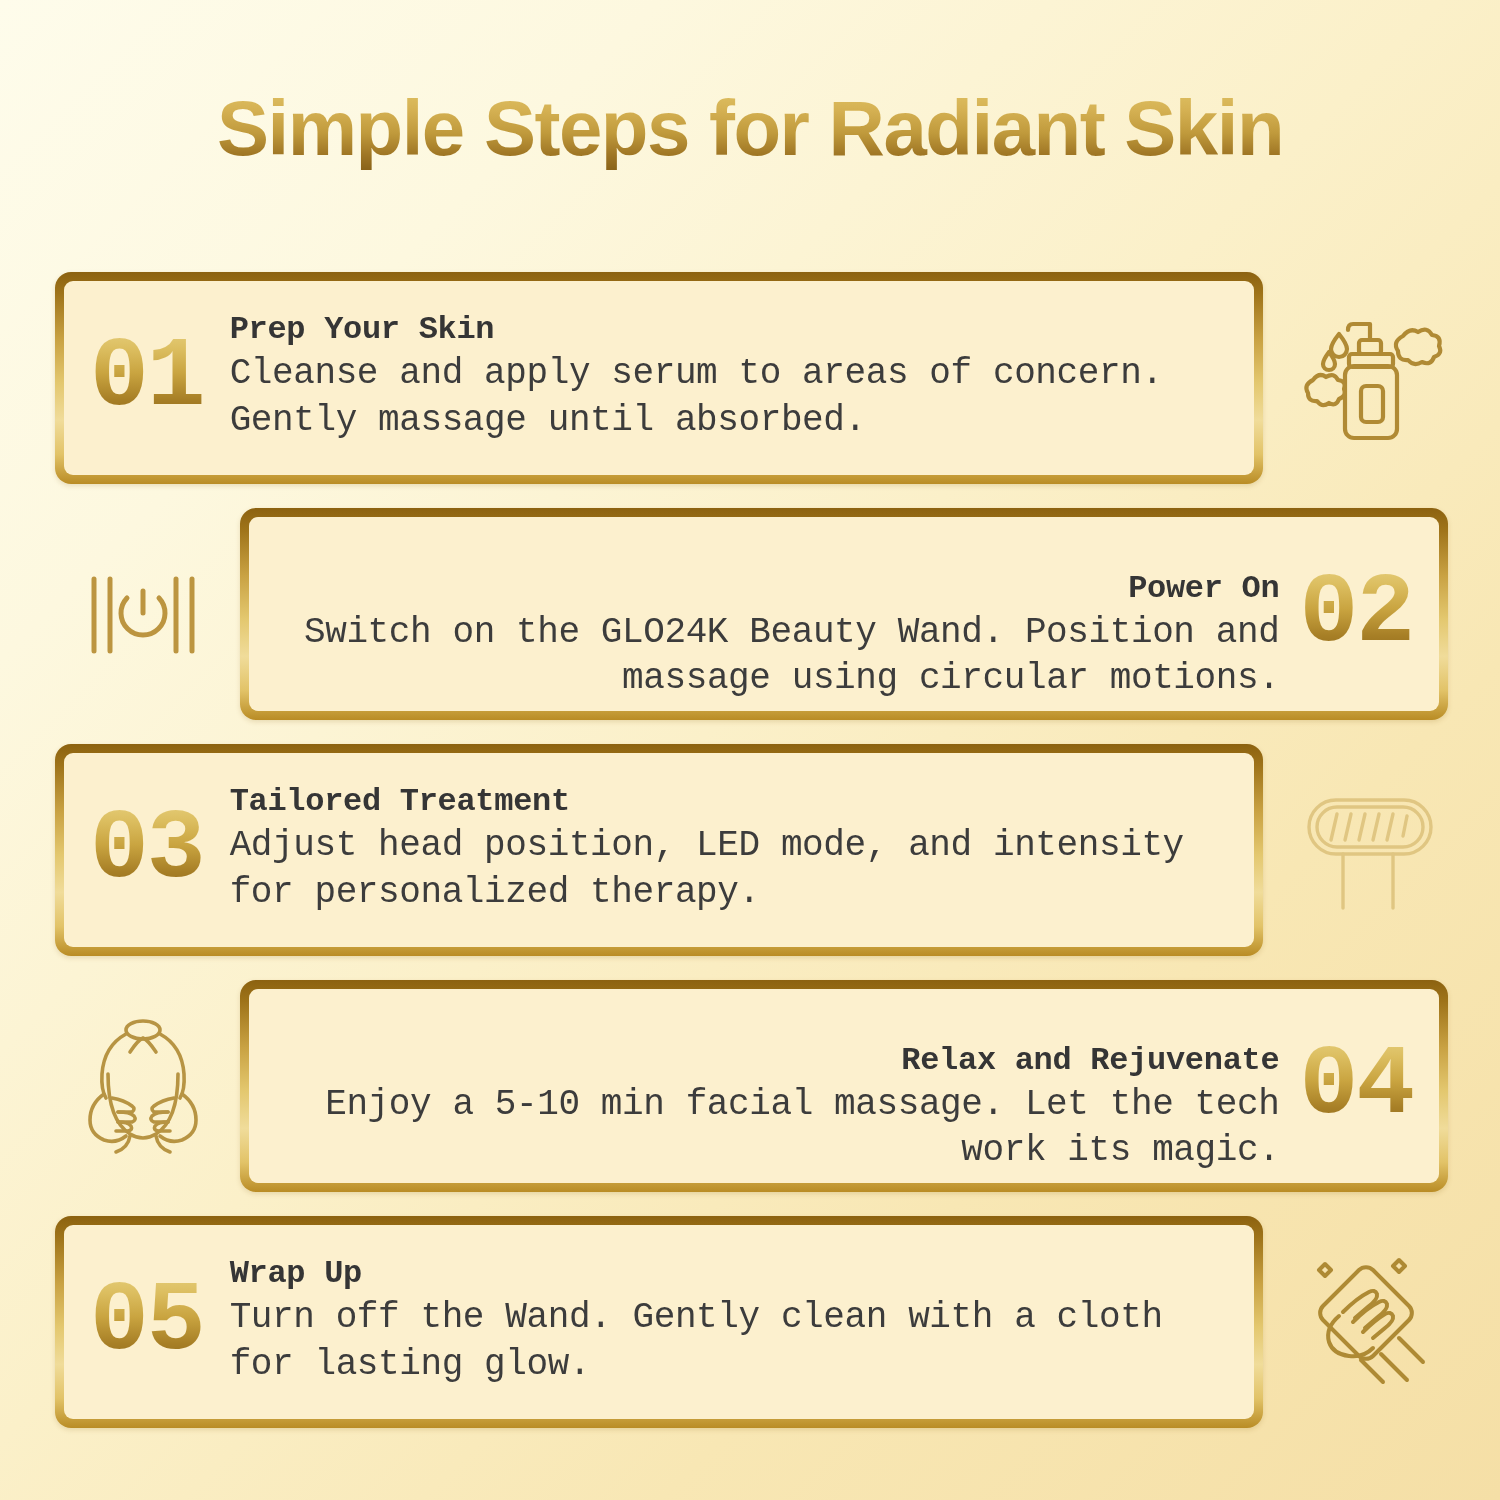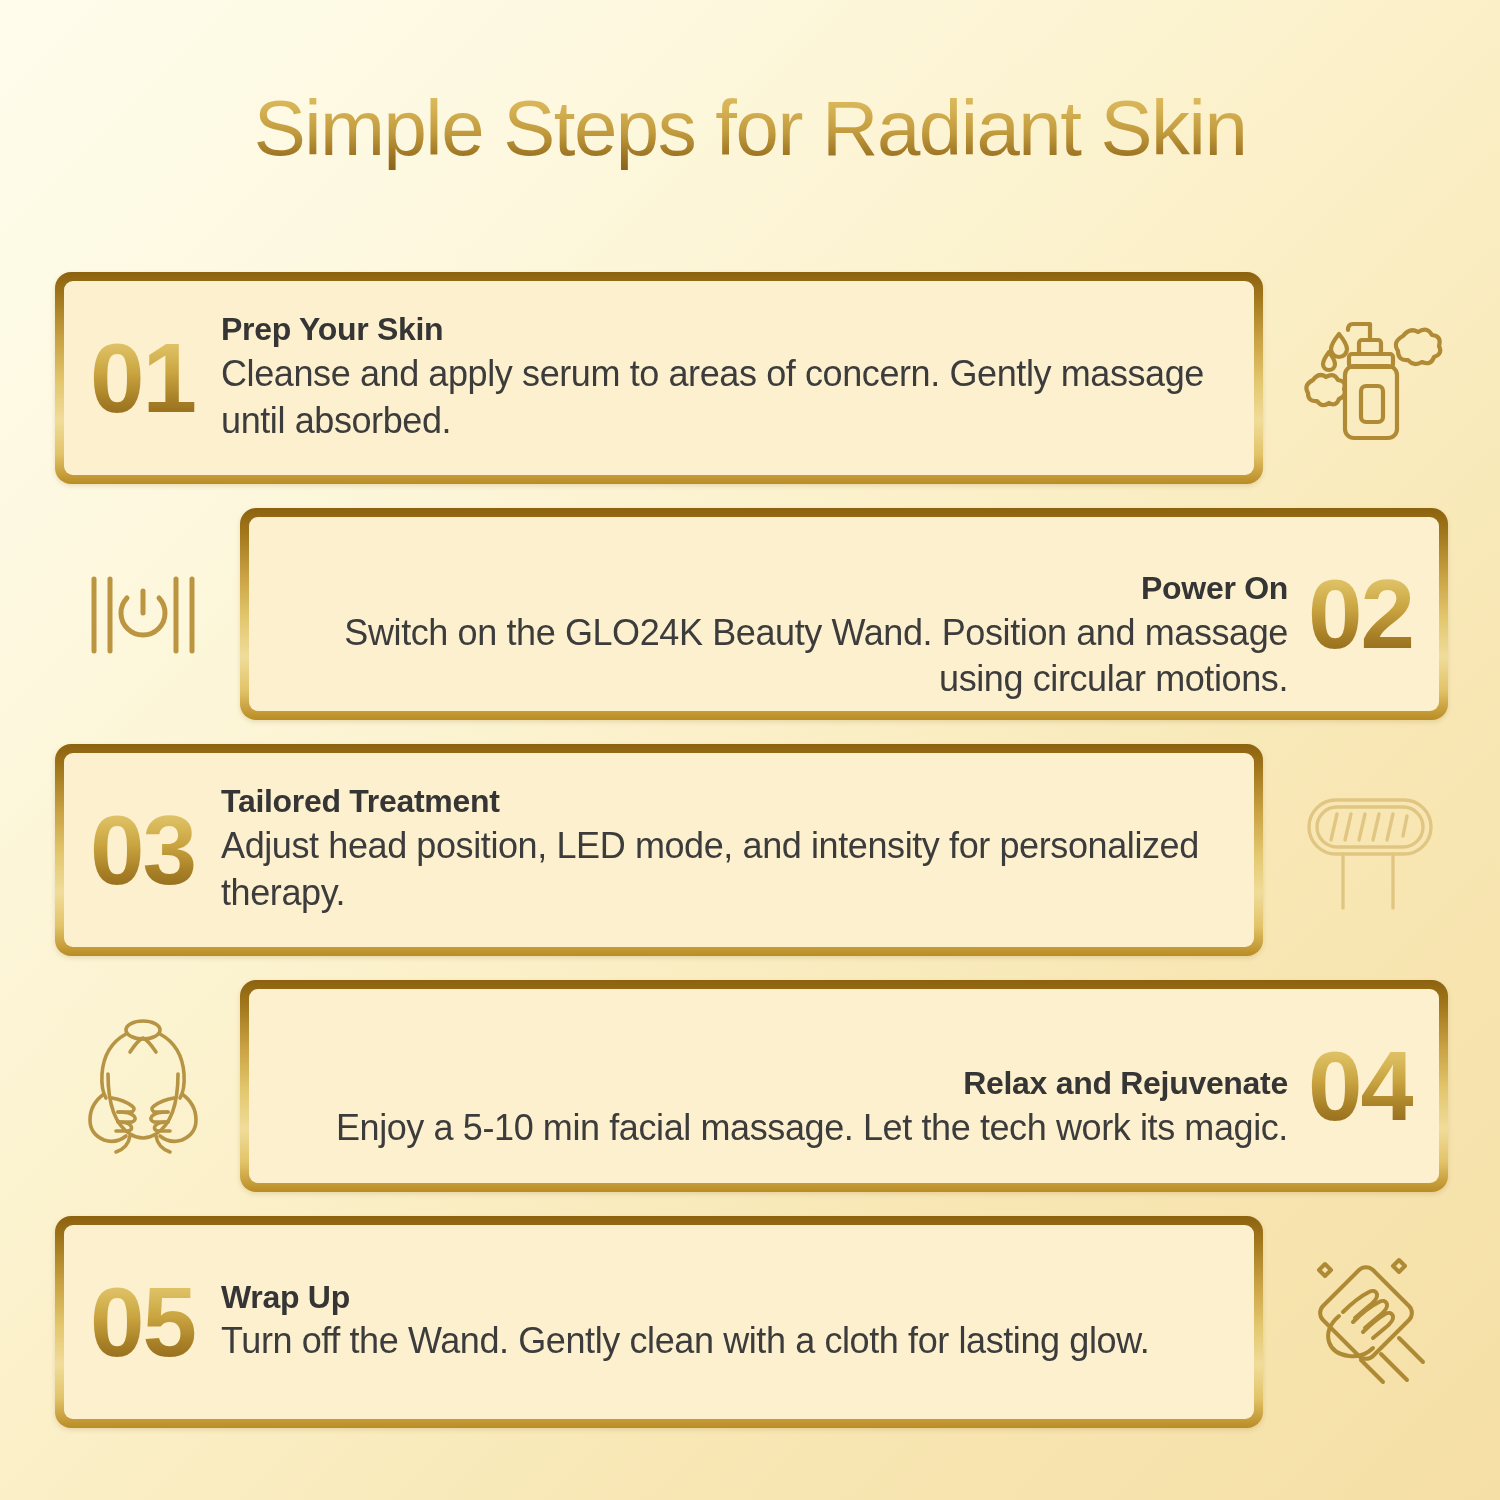--- a/index.html
+++ b/index.html
@@ -25,41 +25,42 @@
   .title-wrap {
     position: absolute;
     top: 88px;
     left: 0;
     width: 1500px;
     text-align: center;
   }
   .page-title {
     display: inline-block;
     font-size: 78px;
-    font-weight: normal;
+    font-weight: bold;
     letter-spacing: -1.5px;
     line-height: 1.05;
     background: linear-gradient(180deg,
         #E0C264 0%,
         #D4B052 28%,
         #C09A3C 55%,
         #9E7524 82%,
         #8A6319 100%);
     -webkit-background-clip: text;
     background-clip: text;
     color: transparent;
     -webkit-text-fill-color: transparent;
   }
 
   
   .steps {
     position: absolute;
     top: 272px;
     left: 0;
     width: 1500px;
+    font-family: Liberation Mono, monospace;
   }
 
   .row {
     position: relative;
     height: 218px;
     margin-bottom: 18px;
   }
 
   
   .card {

